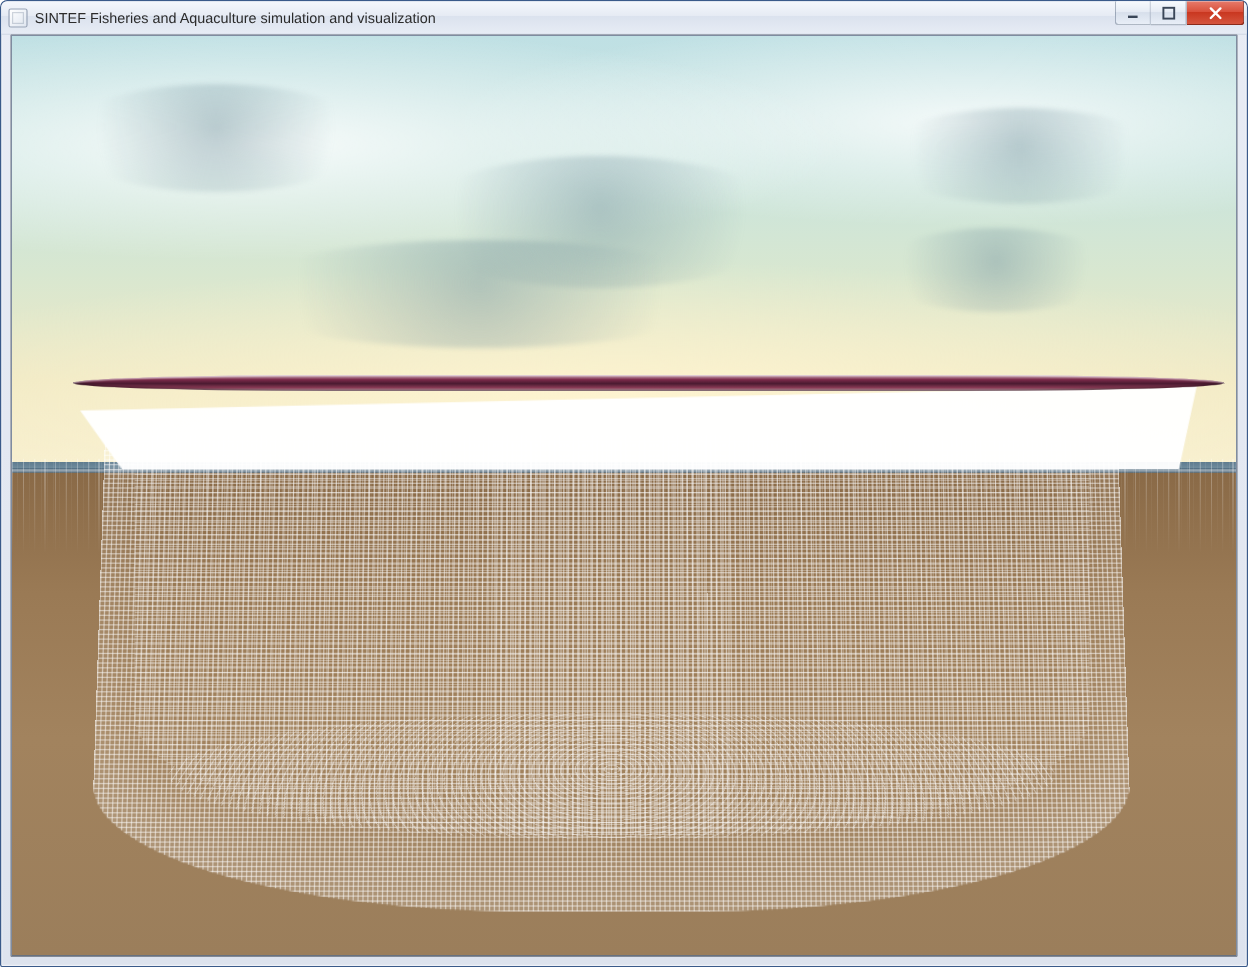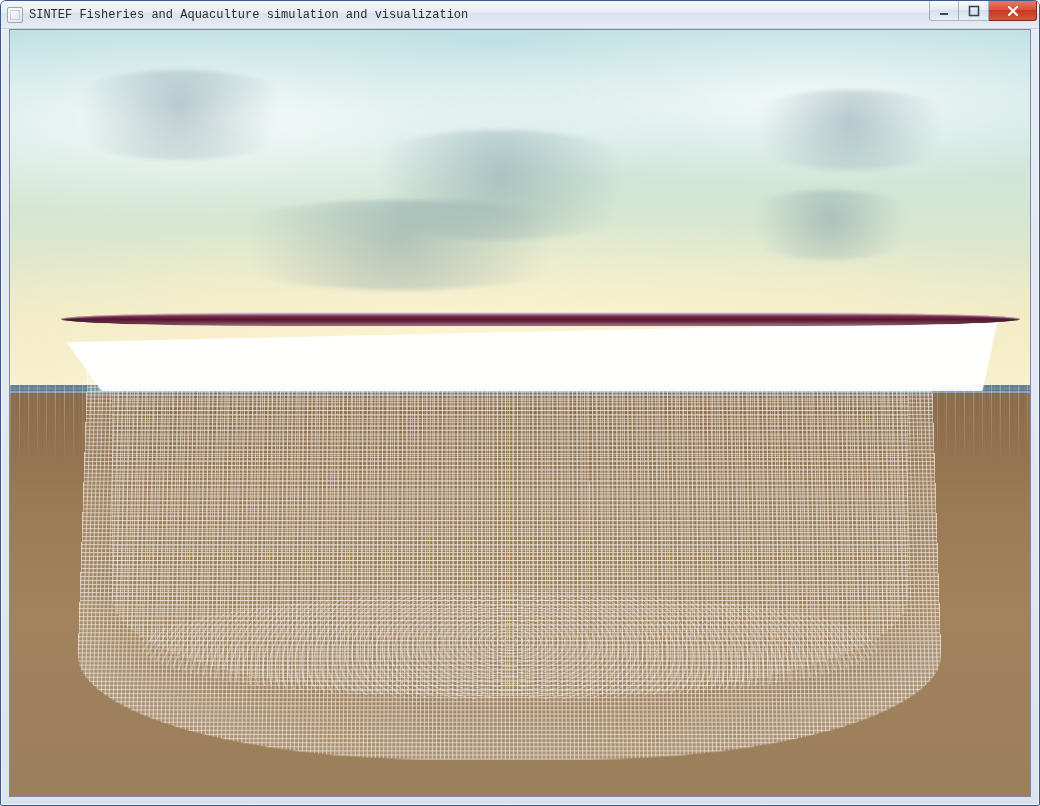--- a/index.html
+++ b/index.html
@@ -13,21 +13,20 @@
     }
     .window {
       width: 1040px;
       height: 806px;
       background: linear-gradient(to bottom, #e8ecf5, #dde3ee);
       border: 1px solid #3a5a8a;
       border-radius: 6px 6px 2px 2px;
       display: flex;
       flex-direction: column;
       box-shadow: inset 0 0 0 1px rgba(255,255,255,0.5);
-      font-family: Liberation Mono, monospace;
     }
     .titlebar {
       height: 28px;
       display: flex;
       align-items: center;
       padding: 0 2px 0 6px;
       background: linear-gradient(to bottom, #f4f7fc 0%, #e6ebf4 45%, #dbe2ee 46%, #e7ecf5 100%);
       border-bottom: 1px solid #c9d2e0;
       border-radius: 5px 5px 0 0;
     }

